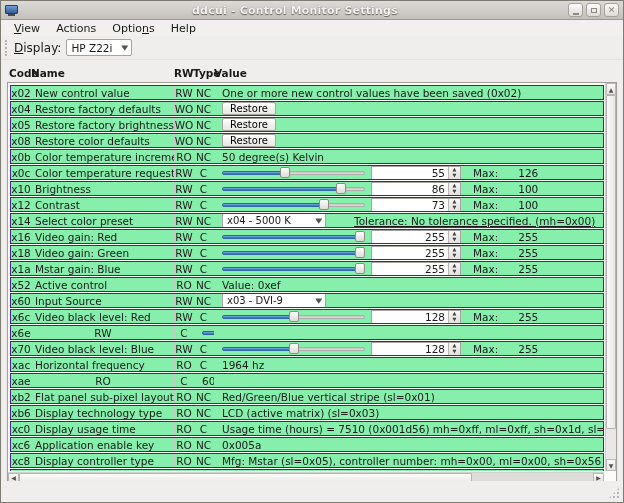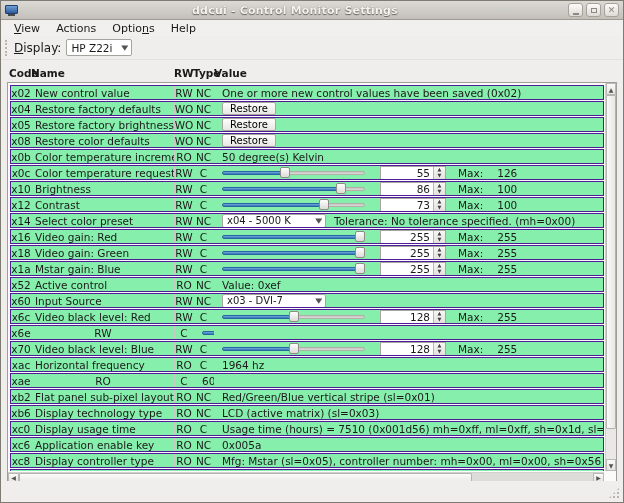--- a/index.html
+++ b/index.html
@@ -86,32 +86,32 @@
     height:13px;padding:0 7px;font-size:10px;line-height:11px;
     border:1px solid #a7a5a0;border-radius:2px;
     background:linear-gradient(#fdfdfc,#e8e7e4);
     font-family:"DejaVu Sans","Liberation Sans",sans-serif;
   }
   
   .slider{position:relative;width:143px;height:13px;flex:none;}
   .sl-track{position:absolute;left:0;right:0;top:5px;height:4px;background:linear-gradient(#c6c5c2,#dddcd9);border:1px solid #b1afab;border-radius:2px;}
   .sl-fill{position:absolute;left:0;top:5px;height:4px;background:linear-gradient(#71aedd,#2f74b6);border:1px solid #2b66a0;border-radius:2px;}
   .sl-thumb{position:absolute;top:1px;width:10px;height:11px;background:linear-gradient(#fefefe,#dcdbd8);border:1px solid #8e8c87;border-radius:2px;}
-  .spinbox{margin-left:15px;width:66px;height:14px;display:flex;border:1px solid #a7a5a0;background:#fff;flex:none;}
+  .spinbox{margin-left:6px;width:90px;height:14px;display:flex;border:1px solid #a7a5a0;background:#fff;flex:none;}
   .spin-val{flex:1;text-align:right;padding-right:3px;font-size:10.5px;line-height:12px;}
   .spin-btns{width:12px;border-left:1px solid #b9b7b3;display:flex;flex-direction:column;background:linear-gradient(#f7f6f5,#e3e2df);}
   .spin-up,.spin-down{flex:1;display:flex;align-items:center;justify-content:center;font-size:5px;color:#44423e;line-height:1;}
   .max-label{margin-left:12px;flex:none;}
-  .max-value{margin-left:14px;flex:none;}
+  .max-value{margin-left:20px;flex:none;}
   
   .row-combo{
     width:104px;height:14px;background:#fff;border:1px solid #a7a5a0;border-radius:2px;
-    display:flex;align-items:center;padding:0 4px;font-size:10px;flex:none;
-  }
-  .combo-note{margin-left:8px;}
+    display:flex;align-items:center;padding:12px 4px;font-size:10px;flex:none;
+  }
+  .combo-note{margin-left:28px;text-decoration:underline;}
   
   .vscroll{position:absolute;top:0;right:0;bottom:11px;width:11px;background:#e9e8e6;border-left:1px solid #d2d0cc;}
   .vs-btn{position:absolute;left:0;right:0;height:12px;background:linear-gradient(#fafaf9,#e6e5e2);border:1px solid #bab8b3;display:flex;align-items:center;justify-content:center;font-size:6px;color:#55534e;}
   .vs-up{top:0;}
   .vs-down{bottom:0;}
   .vs-thumb{position:absolute;left:0;right:0;top:12px;height:86%;background:linear-gradient(90deg,#fafaf9,#e8e7e4);border:1px solid #b5b3ae;border-radius:1px;}
   .hscroll{position:absolute;left:0;right:12px;bottom:0;height:10px;background:#dddcd9;border-top:1px solid #d2d0cc;}
   .hs-btn{position:absolute;top:0;bottom:0;width:11px;background:linear-gradient(#fafaf9,#e6e5e2);border:1px solid #bab8b3;display:flex;align-items:center;justify-content:center;font-size:6px;color:#55534e;}
   .hs-left{left:0;}
   .hs-right{right:0;}
@@ -375,21 +375,21 @@
               <span class="val-text">Value: 0xef</span>
             </div>
   </div>
           <div class="row">
     <div class="cell c-code">x60</div>
     <div class="cell c-name">Input Source</div>
     <div class="cell c-rw">RW</div>
     <div class="cell c-type">NC</div>
     <div class="cell c-value">
               <div class="row-combo">
-                <span>x03 - DVI-7</span>
+                <span>x03 - DVI-9</span>
                 <span class="combo-arrow">▼</span>
               </div>
             </div>
   </div>
           <div class="row">
     <div class="cell c-code">x6c</div>
     <div class="cell c-name">Video black level: Red</div>
     <div class="cell c-rw">RW</div>
     <div class="cell c-type">C</div>
     <div class="cell c-value">

